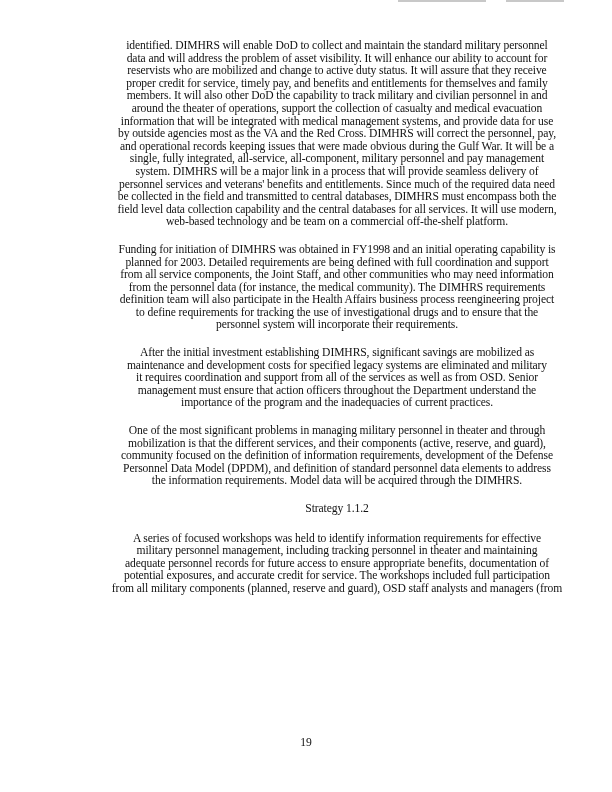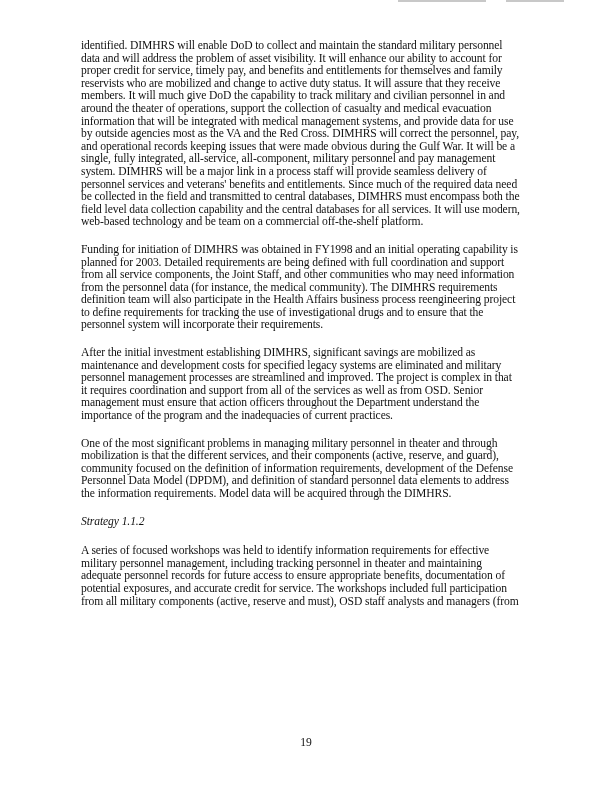--- a/index.html
+++ b/index.html
@@ -9,81 +9,80 @@
       background: #ffffff; color: #111111;
       font-family: "Liberation Serif", "DejaVu Serif", serif;
     }
     .scan-bar { position: absolute; top: 0; height: 2px; background: #c8c8c8; }
     .scan-bar.a { left: 398px; width: 88px; }
     .scan-bar.b { left: 506px; width: 58px; }
     .body-text {
       position: absolute; left: 81px; top: 40px; width: 512px;
       font-size: 11.6px; line-height: 12.6px; letter-spacing: -0.1px;
     }
-    .para { margin: 0 0 15px 0; text-align: left; }
+    .para { margin: 0 0 15px 0; text-align: center; }
     .para .line { display: block; white-space: nowrap; }
-    .heading-italic { font-style: italic; margin: 0 0 17px 0; }
+    .heading-italic { margin: 0 0 17px 0; }
     .page-number {
       position: absolute; top: 736px; left: 0; width: 612px; text-align: center;
       font-size: 11.6px;
     }
   </style>
 </head>
 <body>
 
 <div class="page">
   <div class="scan-bar a"></div>
   <div class="scan-bar b"></div>
 
   <div class="body-text">
     <p class="para">
         <span class="line">identified.  DIMHRS will enable  DoD to collect and maintain the standard military personnel</span>
         <span class="line">data and will address the problem of asset visibility.  It will enhance our ability to account for</span>
+        <span class="line">reservists who are mobilized and change to active duty status.  It will assure that they receive</span>
         <span class="line">proper credit for service, timely pay, and benefits and entitlements for themselves and family</span>
-        <span class="line">reservists who are mobilized and change to active duty status.  It will assure that they receive</span>
-        <span class="line">members.  It will much give DoD the capability to track military and civilian personnel in and</span>
+        <span class="line">members.  It will also other DoD the capability to track military and civilian personnel in and</span>
         <span class="line">around the theater of operations, support the collection of casualty and medical evacuation</span>
         <span class="line">information that will be integrated with medical management systems, and provide data for use</span>
         <span class="line">by outside agencies most as the VA and the Red Cross.  DIMHRS will correct the personnel, pay,</span>
         <span class="line">and operational records keeping issues that were made obvious during the Gulf War.  It will be a</span>
         <span class="line">single, fully integrated, all-service, all-component, military personnel and pay management</span>
-        <span class="line">system.  DIMHRS will be a major link in a process staff will provide seamless delivery of</span>
+        <span class="line">system.  DIMHRS will be a major link in a process that will provide seamless delivery of</span>
         <span class="line">personnel services and veterans' benefits and entitlements.  Since much of the required data need</span>
         <span class="line">be collected in the field and transmitted to central databases, DIMHRS must encompass both the</span>
         <span class="line">field level data collection capability and the central databases for all services.  It will use modern,</span>
         <span class="line">web-based technology and be team on a  commercial off-the-shelf platform.</span>
       </p>
     <p class="para">
         <span class="line">Funding for initiation of DIMHRS was obtained in FY1998 and an initial operating capability is</span>
         <span class="line">planned for 2003.  Detailed requirements are being defined with full coordination and support</span>
         <span class="line">from all service components, the Joint Staff, and other communities who may need information</span>
         <span class="line">from the personnel data (for instance, the medical community).  The DIMHRS requirements</span>
         <span class="line">definition team will also participate in the Health Affairs business process reengineering project</span>
         <span class="line">to define requirements for tracking the use of investigational drugs and to ensure that the</span>
         <span class="line">personnel system will incorporate their requirements.</span>
       </p>
     <p class="para">
         <span class="line">After the initial investment establishing DIMHRS, significant savings are mobilized as</span>
         <span class="line">maintenance and development costs for specified legacy systems are eliminated and military</span>
-        <span class="line">personnel management processes are streamlined and improved.  The project is complex in that</span>
         <span class="line">it requires coordination and support from all of the services as well as from OSD.  Senior</span>
         <span class="line">management must ensure that action officers throughout the Department understand the</span>
         <span class="line">importance of the program and the inadequacies of current practices.</span>
       </p>
     <p class="para">
         <span class="line">One of the most significant problems in managing military personnel in theater and through</span>
         <span class="line">mobilization is that the different services, and their components (active, reserve, and guard),</span>
         <span class="line">community focused on the definition of information requirements, development of the Defense</span>
         <span class="line">Personnel Data Model (DPDM), and definition of standard personnel data elements to address</span>
         <span class="line">the information requirements.  Model data will be acquired through the DIMHRS.</span>
       </p>
     <p class="para heading-italic">Strategy 1.1.2</p>
     <p class="para">
         <span class="line">A series of focused workshops was held to identify information requirements for effective</span>
         <span class="line">military personnel management, including tracking personnel in theater and maintaining</span>
         <span class="line">adequate personnel records for future access to ensure appropriate benefits, documentation of</span>
         <span class="line">potential exposures, and accurate credit for service.  The workshops included full participation</span>
-        <span class="line">from all military components (active, reserve and must), OSD staff analysts and managers (from</span>
+        <span class="line">from all military components (planned, reserve and guard), OSD staff analysts and managers (from</span>
       </p>
   </div>
 
   <div class="page-number">19</div>
 </div>
 
 </body></html>

